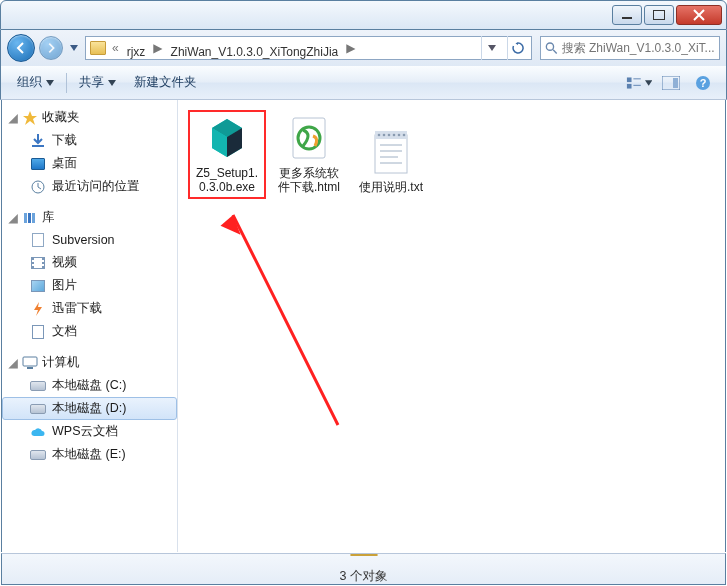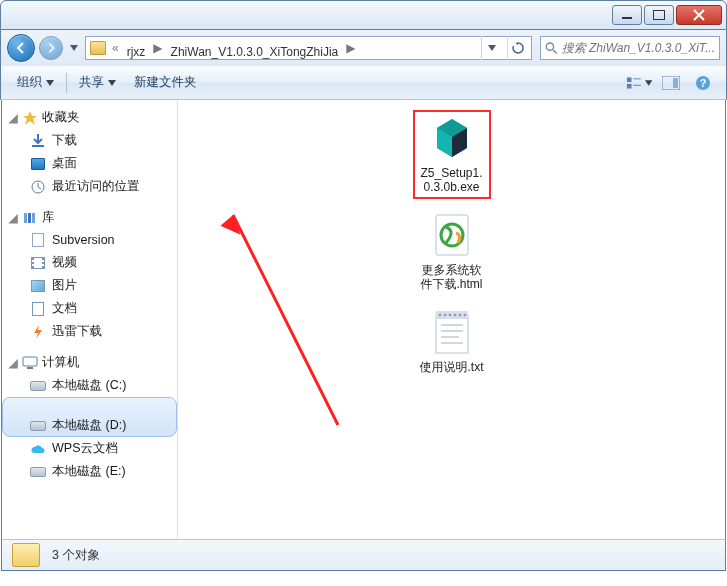--- a/index.html
+++ b/index.html
@@ -21,52 +21,52 @@
 .nav-btn.disabled { opacity:.55; }
 .nav-btn svg { fill:#fff; }
 .nav-dd { width:14px; height:18px; display:flex; align-items:center; justify-content:center; cursor:pointer;}
 .nav-dd svg{ fill:#3b5b86; }
 .addr-box { flex:1; height:24px; background:#fff; border:1px solid #8da6c3; display:flex; align-items:center; padding:0 4px; gap:6px; font-size:12px; color:#333; }
 .addr-box .folder-ic { width:16px; height:14px; background: linear-gradient(#f9e39a,#e7bf55); border:1px solid #c79c3a; border-radius:1px;}
 .addr-box .crumb { cursor:pointer; padding:0 2px;margin-top:8px;}
 .addr-box .sep { color:#777;}
 .addr-ctrl { width:20px; height:24px; display:flex; align-items:center; justify-content:center; cursor:pointer; border-left:1px solid #cbd8e8;}
 .search-box { width:180px; height:24px; background:#fff; border:1px solid #8da6c3; display:flex; align-items:center; padding:0 4px; gap:4px; margin-left:4px;}
-.search-box input { border:none; outline:none; font-size:12px; color:#888; font-style:italic; width:100%; }
+.search-box input { border:none; outline:none; font-size:12px; color:#888; width:100%; }
 .search-ic { width:14px; height:14px; }
 
 
 .toolbar { height: 34px; background: linear-gradient(#fafdff, #e6eef8 48%, #dbe7f5 52%, #e8f0fa); border-left:1px solid #5a7fa0; border-right:1px solid #5a7fa0; border-bottom:1px solid #b7c6da; display:flex; align-items:center; padding:12px 8px; gap:2px; font-size:12.5px; color:#1a3a5e;}
 .tb-item { padding:4px 8px; display:flex; align-items:center; gap:4px; cursor:pointer; border-radius:2px;}
 .tb-sep { width:1px; height:20px; background:#b0c2d8; margin:0 2px;}
 .tb-dd { width:8px; height:8px; }
 .tb-right { margin-left:auto; display:flex; align-items:center; gap:6px; padding-right:2px;}
 .tb-icon-btn { width:26px; height:22px; display:flex; align-items:center; justify-content:center; cursor:pointer; border-radius:2px;}
 
 
 .main { position:absolute; top:100px; bottom:34px; left:1px; right:1px; display:flex; border-left:1px solid #5a7fa0; border-right:1px solid #5a7fa0; background:#fff;}
 .sidebar { width:176px; border-right:1px solid #d9e1ec; overflow-y:auto; font-size:12.5px; padding:6px 0;}
 .tree-group { margin-bottom:8px; }
 .tree-head { display:flex; align-items:center; gap:4px; padding:3px 6px; cursor:pointer;}
 .tree-head .tw { width:10px; height:10px; display:flex; align-items:center; justify-content:center; color:#888;}
 .tree-head .hic { width:16px; height:16px; display:flex; align-items:center; justify-content:center;}
 .tree-item { display:flex; align-items:center; gap:6px; padding:3px 6px 3px 28px; cursor:pointer;}
-.tree-item.sel { background:linear-gradient(#e9f2fd,#d2e4f9); border:1px solid #9ec0e6; border-radius:8px; padding:19px 5px 2px 27px;}
+.tree-item.sel { background:linear-gradient(#e9f2fd,#d2e4f9); border:1px solid #9ec0e6; border-radius:3px; padding:2px 5px 2px 27px;}
 .tree-item .iic { width:16px; height:16px; display:flex; align-items:center; justify-content:center;}
 .lbl { color:#1a1a1a; white-space:nowrap; overflow:hidden; text-overflow:ellipsis;}
 
 .content { flex:1; position:relative; padding:10px; }
-.file-grid { display:flex; flex-wrap:wrap; gap:8px 4px; align-items:center;flex-direction:column;}
+.file-grid { display:flex; flex-wrap:wrap; gap:8px 4px; align-items:flex-end;}
 .file-cell { width:78px; display:flex; flex-direction:column; align-items:center; text-align:center; font-size:12px; color:#222; gap:4px; padding:4px; cursor:pointer;}
 .file-cell.highlight { border:2px solid #ff2a2a; padding:2px;}
 .file-icon { width:48px; height:48px; display:flex; align-items:center; justify-content:center;}
 .file-label { width:100%; word-break:break-all; line-height:1.2;}
 
 
-.statusbar { position:absolute; bottom:15px; left:1px; right:1px; height:32px; background:linear-gradient(#f3f7fc,#e5edf7); border:1px solid #5a7fa0; border-top:1px solid #b7c6da; display:flex; align-items:center; padding:0 10px; gap:12px; font-size:12.5px; color:#333;}
+.statusbar { position:absolute; bottom:1px; left:1px; right:1px; height:32px; background:linear-gradient(#f3f7fc,#e5edf7); border:1px solid #5a7fa0; border-top:1px solid #b7c6da; display:flex; align-items:center; padding:0 10px; gap:12px; font-size:12.5px; color:#333;flex-direction:column;}
 .status-folder { width:28px; height:24px; background:linear-gradient(#fdeeb3,#f2cf6a); border:1px solid #caa13a; border-radius:2px;}
 
 
 .arrow-overlay { position:absolute; pointer-events:none; z-index:50;}
 
 
 .sidebar::-webkit-scrollbar { width:16px; }
 .sidebar::-webkit-scrollbar-thumb { background:#c4d2e4; border:1px solid #a0b4cd; border-radius:2px;}
 
 
@@ -253,32 +253,32 @@
           </span>
         <span class="lbl">视频</span>
       </div>
       <div class="tree-item">
         <span class="iic">
             <span class="ic-img"></span>
           </span>
         <span class="lbl">图片</span>
       </div>
       <div class="tree-item">
-        <span class="iic">
-            <span class="ic-doc"></span>
-          </span>
-        <span class="lbl">文档</span>
-      </div>
-      <div class="tree-item">
         <span class="iic ic-thunder">
             <svg width="12" height="14" viewBox="0 0 12 14">
               <path d="M7 0 L2 8 L6 8 L4 14 L10 5 L6 5 Z"></path>
             </svg>
           </span>
         <span class="lbl">迅雷下载</span>
+      </div>
+      <div class="tree-item">
+        <span class="iic">
+            <span class="ic-doc"></span>
+          </span>
+        <span class="lbl">文档</span>
       </div>
     </div>
 
     <div class="tree-group">
       <div class="tree-head">
         <span class="tw">◢</span>
         <span class="hic ic-comp">
             <svg width="16" height="14" viewBox="0 0 16 14">
               <rect x="1" y="1" width="14" height="9" rx="1" fill="none" stroke="#5a7fa0"></rect>
               <rect x="5" y="11" width="6" height="2" fill="#5a7fa0"></rect>

